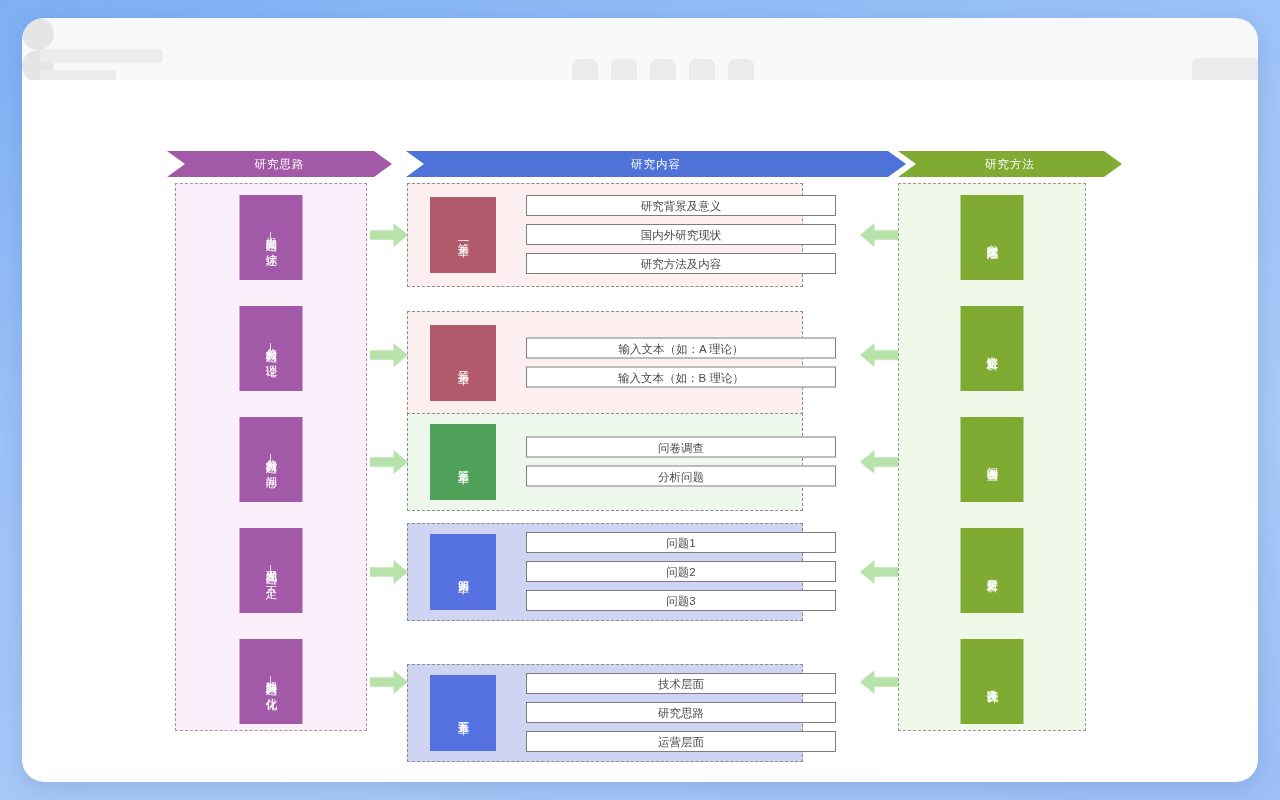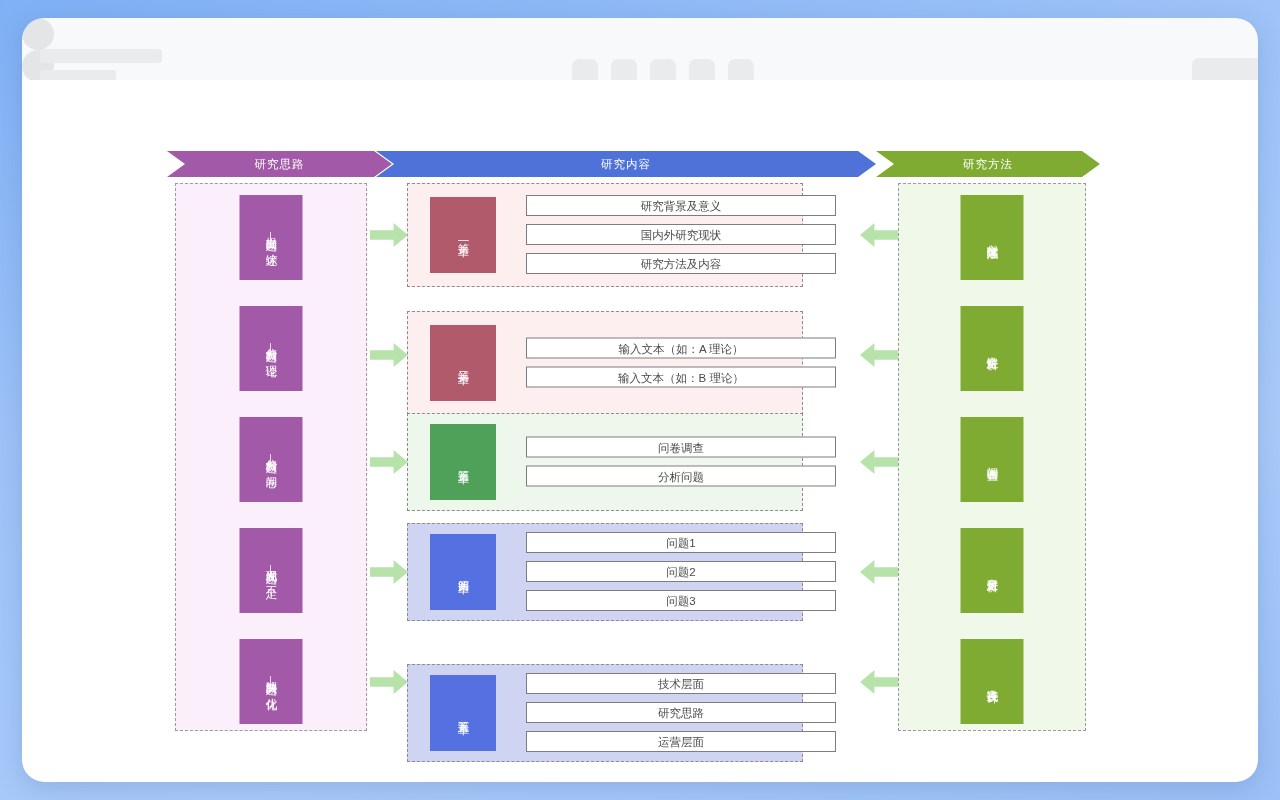--- a/index.html
+++ b/index.html
@@ -65,26 +65,26 @@
     text-align: center;
     letter-spacing: 1px;
   }
   .banner span { display: block; }
   .banner.b1 {
     left: 145px; top: 71px; width: 225px;
     background: #a259a8;
     clip-path: polygon(0 0, calc(100% - 18px) 0, 100% 50%, calc(100% - 18px) 100%, 0 100%, 18px 50%);
   }
   .banner.b2 {
-    left: 354px; top: 71px; width: 500px;
+    left: 384px; top: 71px; width: 500px;
     background: #4e72d8;
     clip-path: polygon(0 0, calc(100% - 18px) 0, 100% 50%, calc(100% - 18px) 100%, 0 100%, 18px 50%);
   }
   .banner.b3 {
-    left: 854px; top: 71px; width: 224px;
+    left: 876px; top: 71px; width: 224px;
     background: #7fab33;
     clip-path: polygon(0 0, calc(100% - 18px) 0, 100% 50%, calc(100% - 18px) 100%, 0 100%, 18px 50%);
   }
 
   
   .col-left {
     position: absolute;
     left: 153px; top: 103px;
     width: 192px; height: 548px;
     background: #fbeffb;

